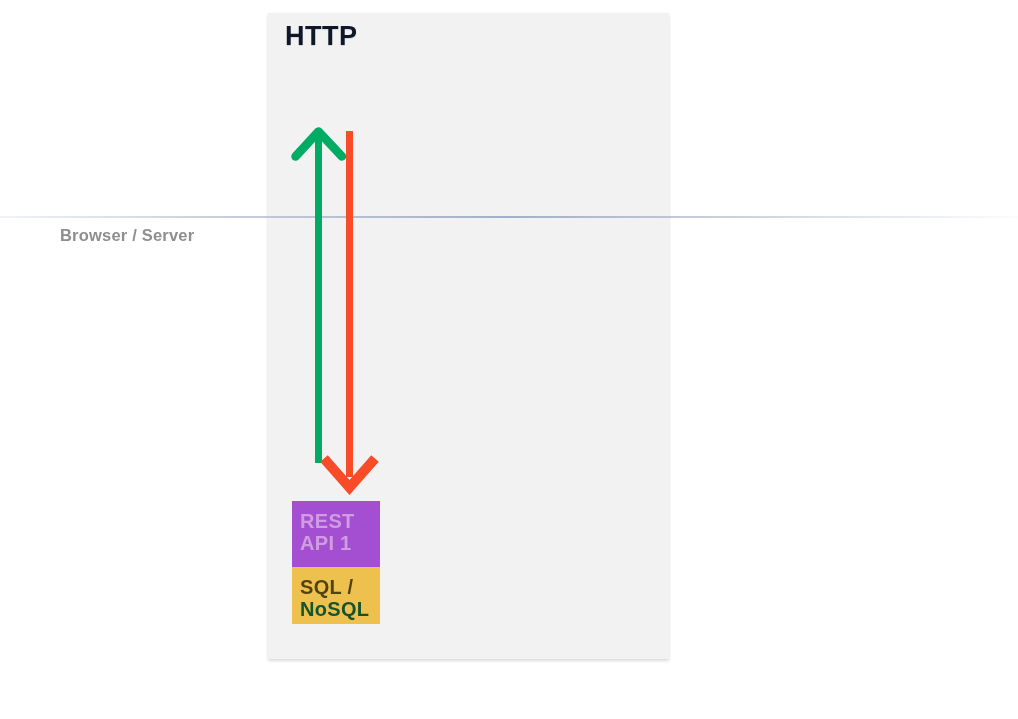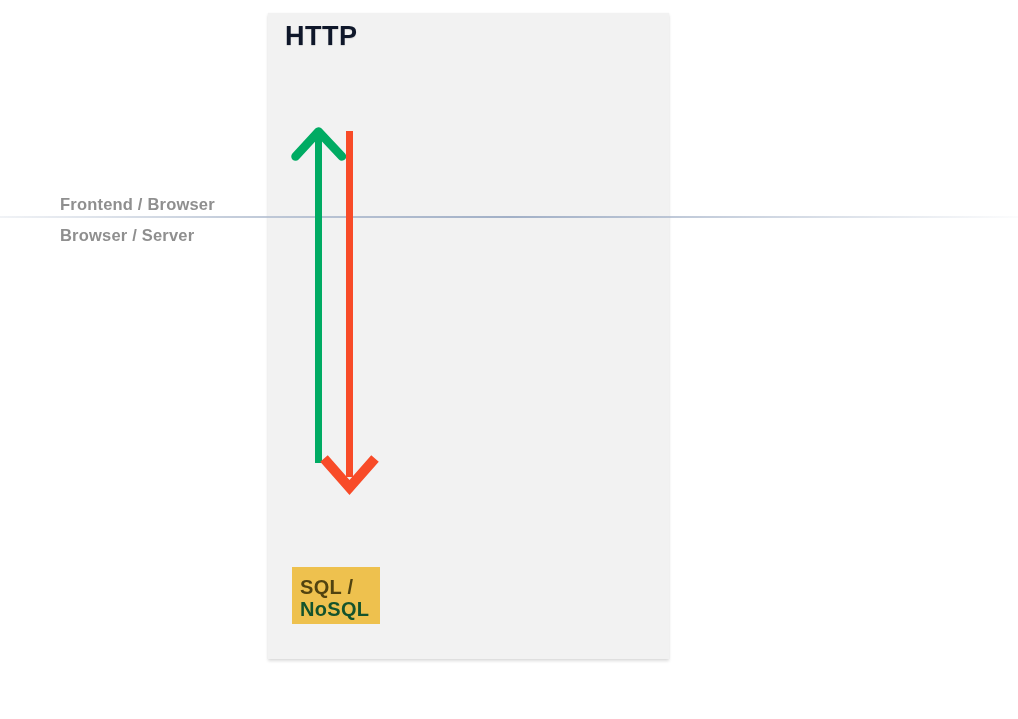--- a/index.html
+++ b/index.html
@@ -78,34 +78,37 @@
 <body>
 
 <div class="canvas">
 
   <div class="panel" style="background-color: rgb(242, 242, 242);">
     <div class="panel-title" style="color: #0f172a;">HTTP</div>
   </div>
 
   <div class="divider"></div>
 
-  <div class="lane-label lane-top" style="color: rgb(143, 143, 143);">Frontend / Browser</div>
 
   <div class="lane-label lane-bottom" style="color: rgb(143, 143, 143);">Browser / Server</div>
 
   <svg class="arrows-layer" viewBox="0 0 1018 719" width="1018" height="719">
     <g>
       <path d="M318.5 135 L318.5 463" fill="none" stroke-width="7" stroke-linecap="butt" stroke="#00ab63"></path>
       <path d="M295.5 156.5 L318.5 131.5 L342 156.5" fill="none" stroke-width="8.5" stroke-linecap="round" stroke-linejoin="round" stroke="#00ab63"></path>
     </g>
     <g>
       <path d="M349.5 131 L349.5 477" fill="none" stroke-width="7" stroke-linecap="butt" stroke="#f84b28"></path>
       <path d="M324 458.5 L349.5 487.5 L375 458.5" fill="none" stroke-width="10" stroke-linecap="butt" stroke-linejoin="miter" stroke="#f84b28"></path>
     </g>
   </svg>
 
+  <div class="box box-rest" style="background-color: rgb(164, 79, 210);">
+    <span class="box-line" style="color: rgb(208, 156, 226);">REST</span>
+    <span class="box-line" style="color: rgb(208, 156, 226);">API 1</span>
+  </div>
 
   <div class="box box-sql" style="background-color: rgb(238, 193, 78);">
     <span class="box-line" style="color: rgb(81, 67, 16);">SQL /</span>
     <span class="box-line" style="color: #14532d;">NoSQL</span>
   </div>
 
 </div>
 
 </body></html>

